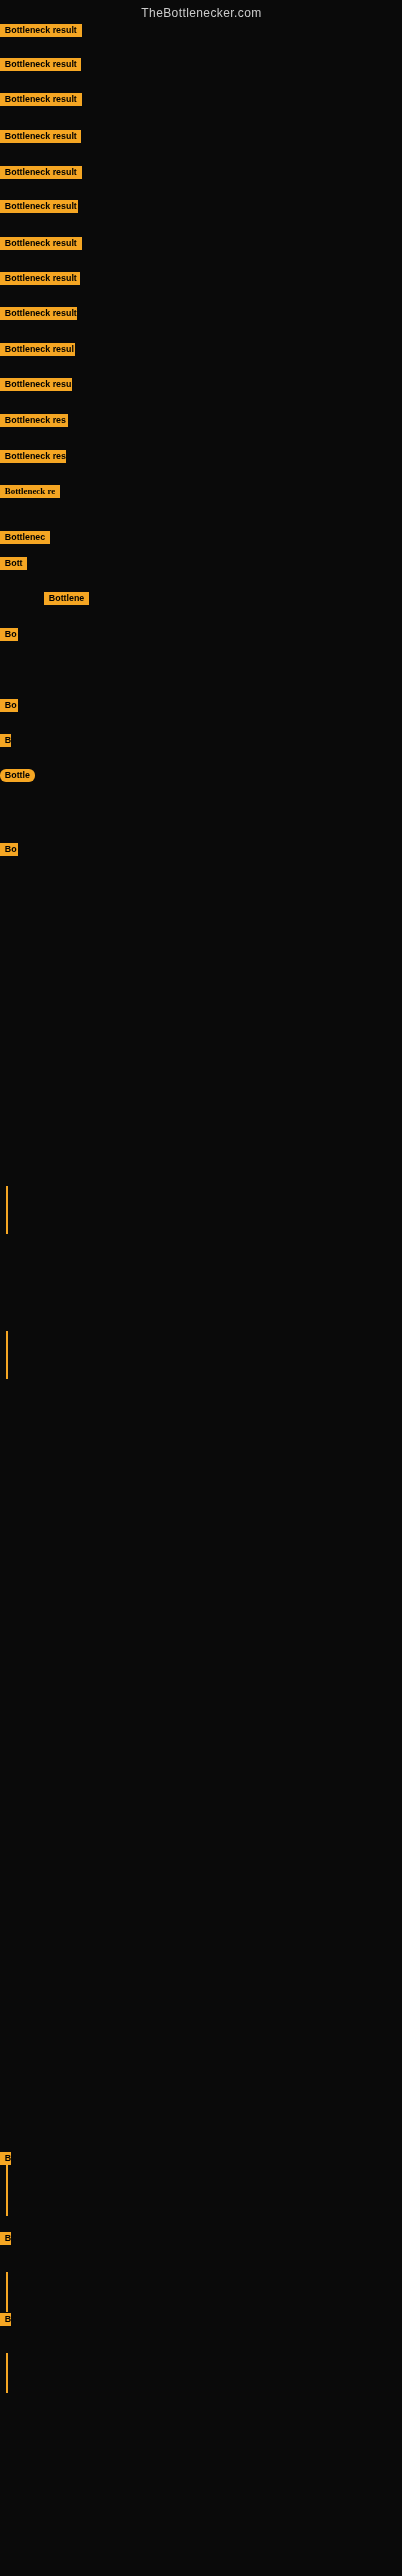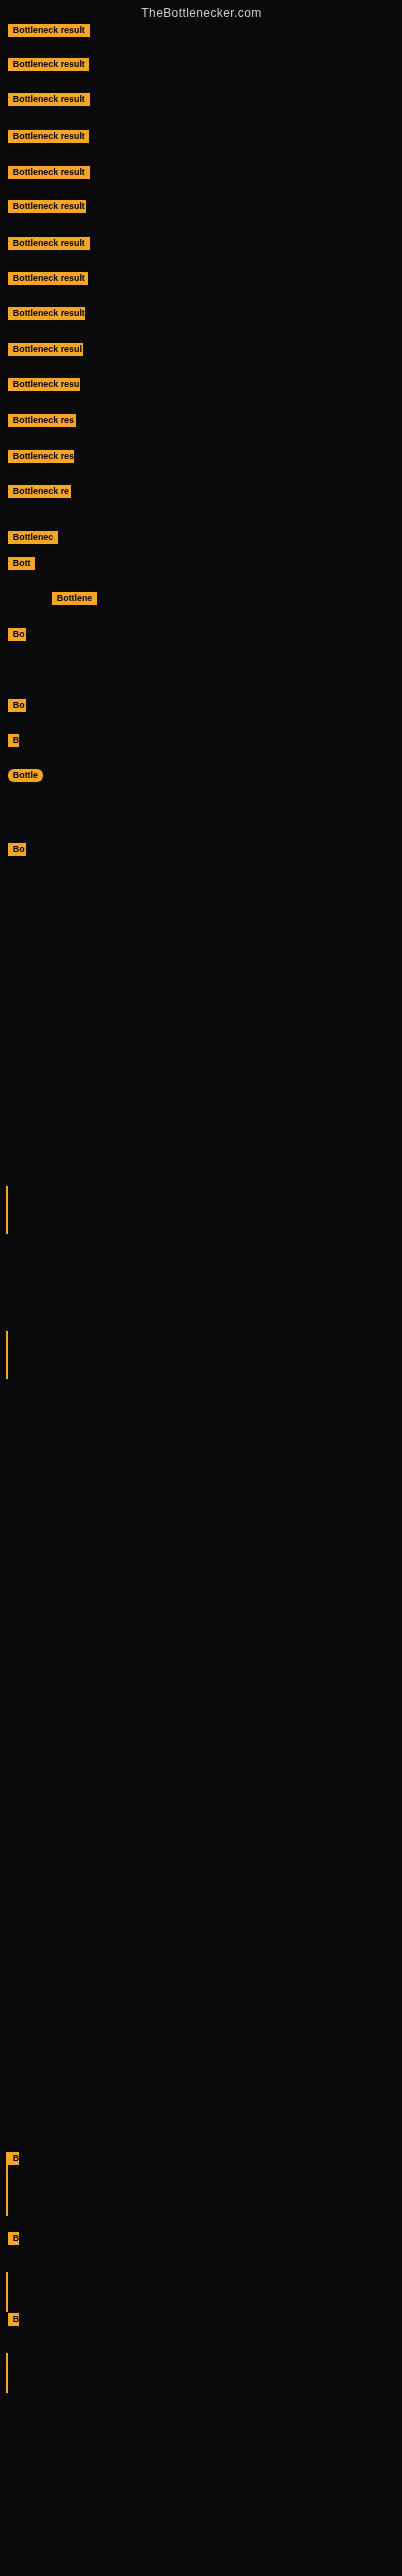--- a/index.html
+++ b/index.html
@@ -27,21 +27,20 @@
       font-size: 8.9px;
       font-weight: bold;
       padding: 1.6px 4.8px;
       display: inline-block;
       white-space: nowrap;
       overflow: hidden;
     }
     .badge-row {
       position: absolute;
       left: 0;
-      padding-left: 8px;
     }
     .vertical-line {
       position: absolute;
       left: 6.4px;
       width: 1.6px;
       background-color: #f5a623;
     }
   </style>
 </head>
 <body>
@@ -55,21 +54,21 @@
     <div class="badge-row" style="top: 106px; left: 0px;"><span class="bottleneck-badge" style="max-width: 81px;">Bottleneck result</span></div>
     <div class="badge-row" style="top: 142px; left: 0px;"><span class="bottleneck-badge" style="max-width: 82px;">Bottleneck result</span></div>
     <div class="badge-row" style="top: 176px; left: 0px;"><span class="bottleneck-badge" style="max-width: 78px;">Bottleneck result</span></div>
     <div class="badge-row" style="top: 213px; left: 0px;"><span class="bottleneck-badge" style="max-width: 82px;">Bottleneck result</span></div>
     <div class="badge-row" style="top: 248px; left: 0px;"><span class="bottleneck-badge" style="max-width: 80px;">Bottleneck result</span></div>
     <div class="badge-row" style="top: 283px; left: 0px;"><span class="bottleneck-badge" style="max-width: 77px;">Bottleneck result</span></div>
     <div class="badge-row" style="top: 319px; left: 0px;"><span class="bottleneck-badge" style="max-width: 75px;">Bottleneck resul</span></div>
     <div class="badge-row" style="top: 354px; left: 0px;"><span class="bottleneck-badge" style="max-width: 72px;">Bottleneck resul</span></div>
     <div class="badge-row" style="top: 390px; left: 0px;"><span class="bottleneck-badge" style="max-width: 68px;">Bottleneck res</span></div>
     <div class="badge-row" style="top: 426px; left: 0px;"><span class="bottleneck-badge" style="max-width: 66px;">Bottleneck res</span></div>
-    <div class="badge-row" style="top: 461px; left: 0px;"><span class="bottleneck-badge" style="max-width: 63px;">Bottleneck re</span></div>
+    <div class="badge-row" style="top: 461px; left: 0px; font-family: Liberation Serif, serif;"><span class="bottleneck-badge" style="max-width: 63px;">Bottleneck re</span></div>
     <div class="badge-row" style="top: 495px; left: 0px;"><span class="bottleneck-badge" style="max-width: 55px; margin-top: 12px;">Bottlenec</span></div>
     <div class="badge-row" style="top: 533px; left: 0px;"><span class="bottleneck-badge" style="max-width: 31px;">Bott</span></div>
     <div class="badge-row" style="top: 568px; left: 0px; margin-left: 44px;"><span class="bottleneck-badge" style="max-width: 48px;">Bottlene</span></div>
     <div class="badge-row" style="top: 604px; left: 0px;"><span class="bottleneck-badge" style="max-width: 17.7px;">Bo</span></div>
     <div class="badge-row" style="top: 675px; left: 0px;"><span class="bottleneck-badge" style="max-width: 17.7px;">Bo</span></div>
     <div class="badge-row" style="top: 710px; left: 0px;"><span class="bottleneck-badge" style="max-width: 11.3px;">B</span></div>
     <div class="badge-row" style="top: 745px; left: 0px;"><span class="bottleneck-badge" style="max-width: 35px; border-radius: 6px;">Bottle</span></div>
     <div class="badge-row" style="top: 819px; left: 0px;"><span class="bottleneck-badge" style="max-width: 17.7px;">Bo</span></div>
     <div class="vertical-line" style="top: 1162px; height: 48px;"></div>
     <div class="vertical-line" style="top: 1307px; height: 48px;"></div>

